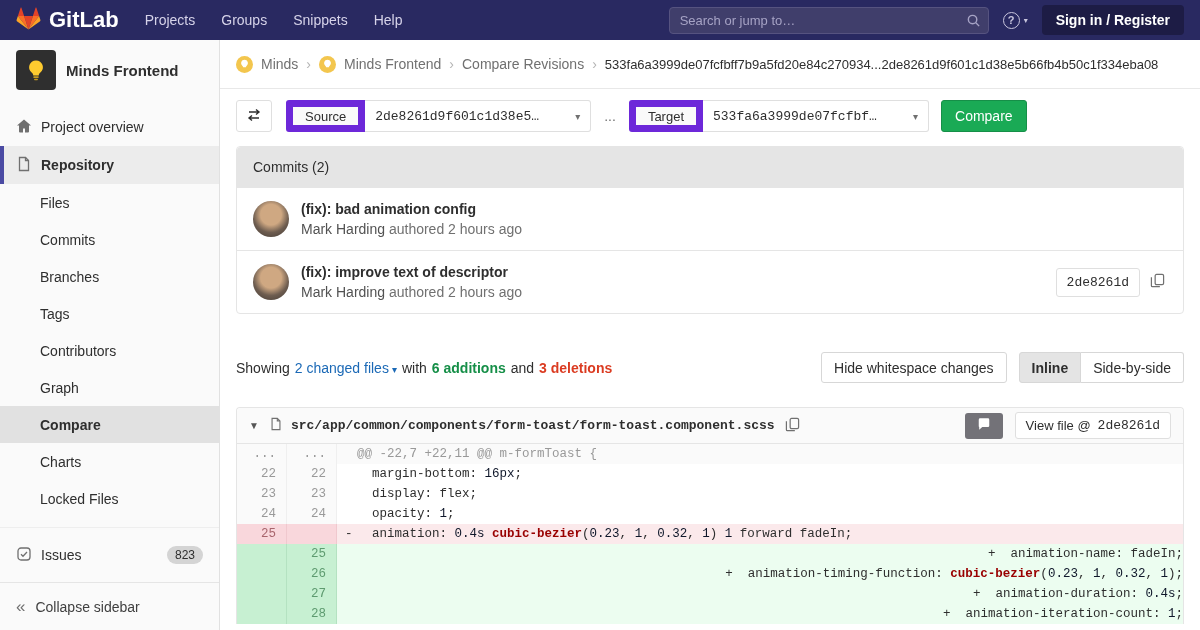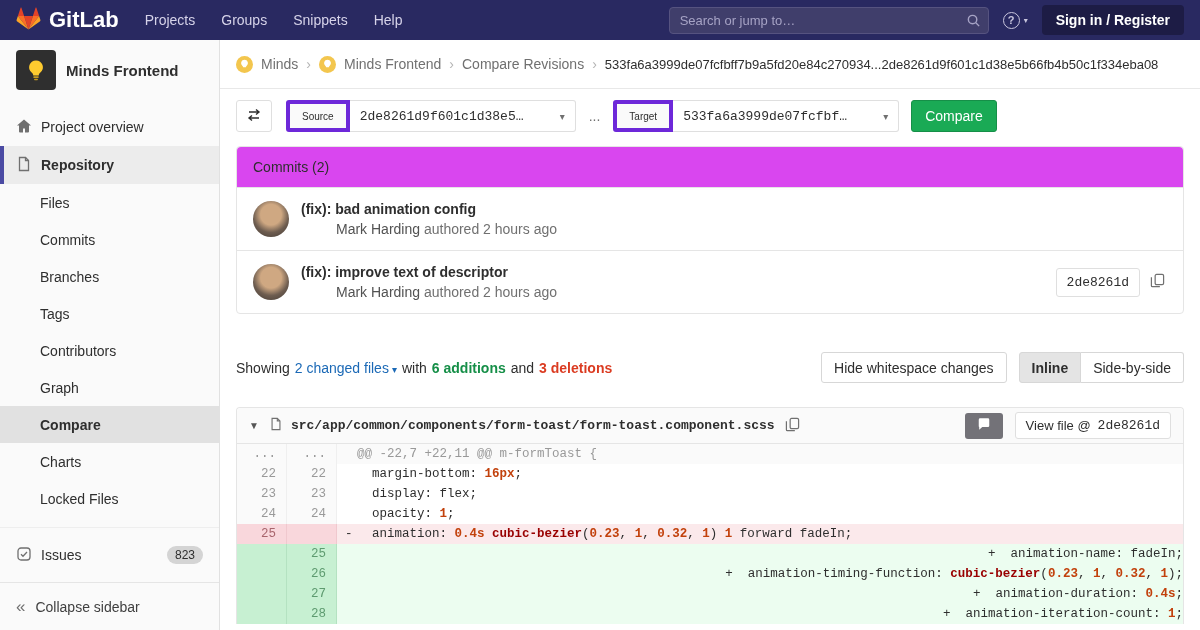--- a/index.html
+++ b/index.html
@@ -46,38 +46,38 @@
   .crumb-avatar { width:17px; height:17px; border-radius:50%; background:#f3c64e; display:flex; align-items:center; justify-content:center; flex-shrink:0; }
   .crumb-link { color:#707070; cursor:pointer; }
   .crumb-sep { color:#b5b5b5; }
   .crumb-sha { color:#2e2e2e; font-size:13px; }
   .page-body { padding:11px 16px 0; }
 
   
   .compare-form { display:flex; align-items:center; }
   .swap-btn { width:36px; height:32px; border:1px solid #dfdfdf; background:#fff; border-radius:3px; display:flex; align-items:center; justify-content:center; margin-right:14px; }
   .field-group { display:flex; align-items:stretch; }
-  .field-label { border:4px solid #6d28d9; background:#fafafa; padding:0 12px; font-size:10px; border-radius:3px 0 0 3px; display:flex; align-items:center; height:32px; }
+  .field-label { border:7px solid #6d28d9; background:#fafafa; padding:0 12px; font-size:13px; border-radius:3px 0 0 3px; display:flex; align-items:center; height:32px; }
   .field-dropdown { border:1px solid #dfdfdf; border-left:0; background:#fff; padding:0 10px; width:226px; height:32px; display:flex; align-items:center; justify-content:space-between; border-radius:0 3px 3px 0; cursor:pointer; }
   .field-dropdown .val { font-family:"Liberation Mono","DejaVu Sans Mono",monospace; font-size:13px; overflow:hidden; text-overflow:ellipsis; white-space:nowrap; }
   .caret { font-size:10px; color:#707070; margin-left:8px; }
   .dots-sep { color:#707070; margin:0 13px; }
   .btn-compare { margin-left:12px; background:#1aaa55; border:1px solid #168f48; color:#fff; font-size:14px; padding:0 13px; height:32px; border-radius:3px; }
 
   
   .panel { margin-top:14px; border:1px solid #e5e5e5; border-radius:4px; }
-  .panel-header { background:#d946ef; border-bottom:1px solid #e5e5e5; padding:12px 16px; font-size:14px; border-radius:4px 4px 0 0; }
+  .panel-header { background:#e5e5e5; border-bottom:1px solid #e5e5e5; padding:12px 16px; font-size:14px; border-radius:4px 4px 0 0; }
   .commit-row { display:flex; align-items:center; padding:13px 16px; }
   .commit-row + .commit-row { border-top:1px solid #e5e5e5; }
   .commit-avatar { width:36px; height:36px; border-radius:50%; margin-right:12px; flex-shrink:0;
     background: radial-gradient(circle at 50% 38%, #cfa882 0%, #cfa882 36%, #6e5d50 62%, #3e3631 100%); }
   .commit-main { display:flex; flex-direction:column; gap:4px; }
   .commit-title { font-weight:600; font-size:14px; color:#2e2e2e; cursor:pointer; }
   .commit-meta { font-size:14px; color:#707070; }
-  .commit-meta .author { color:#525252; cursor:pointer;margin-left:35px; }
+  .commit-meta .author { color:#525252; cursor:pointer; }
   .commit-right { margin-left:auto; display:flex; align-items:center; gap:8px; }
   .sha-btn { font-family:"Liberation Mono","DejaVu Sans Mono",monospace; font-size:13px; border:1px solid #dfdfdf; border-radius:3px; background:#fff; padding:6px 10px; color:#2e2e2e; }
   .icon-only-btn { background:none; border:0; padding:2px; display:flex; }
 
   
   .diff-summary { margin-top:38px; display:flex; align-items:center; font-size:14px; }
   .diff-summary > span { margin-right:5px; }
   .files-link { color:#1b69b6; cursor:pointer; }
   .files-link .caret { color:#1b69b6; margin-left:3px; }
   .additions { color:#168f48; font-weight:bold; }
@@ -103,21 +103,21 @@
   .diff-content { font-family:"Liberation Mono","DejaVu Sans Mono",monospace; font-size:12.5px; line-height:20px; }
   .diff-row { display:flex; height:20px; }
   .ln { width:50px; flex-shrink:0; text-align:right; padding-right:10px; color:#999; background:#fafafa; border-right:1px solid #efefef; cursor:pointer; }
   .code { flex:1; white-space:pre; padding-left:8px; color:#2e2e2e; overflow:hidden; }
   .sign { display:inline-block; width:12px; }
   .diff-row.hunk .code { background:#fafafa; color:#999; }
   .diff-row.del .ln { background:#f9d7dc; color:#a8656d; border-right-color:#f0c8ce; }
   .diff-row.del .code { background:#fbe9eb; }
   .diff-row.add .ln { background:#c7f0d2; color:#5e9b70; border-right-color:#b4e2c1; }
   .diff-row.add .code { background:#ecfdf0;text-align:right; }
-  .tok-num { color:#c2410c;font-weight:bold; }
+  .tok-num { color:#0f172a; }
   .tok-fn { color:#990000; font-weight:bold; }
   .hunk-text { color:#999; }
 </style>
 </head>
 <body>
 
 <header class="navbar">
   <a class="brand">
     <span>
       <svg viewBox="0 0 36 36" width="25" height="24">

